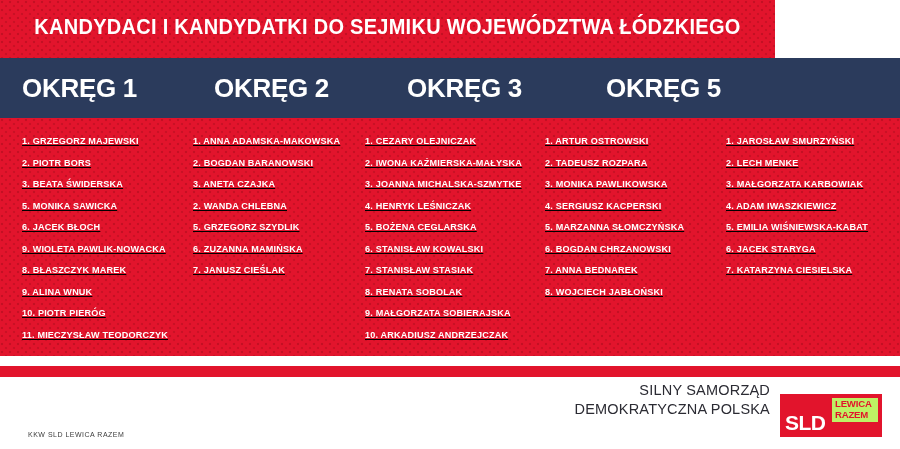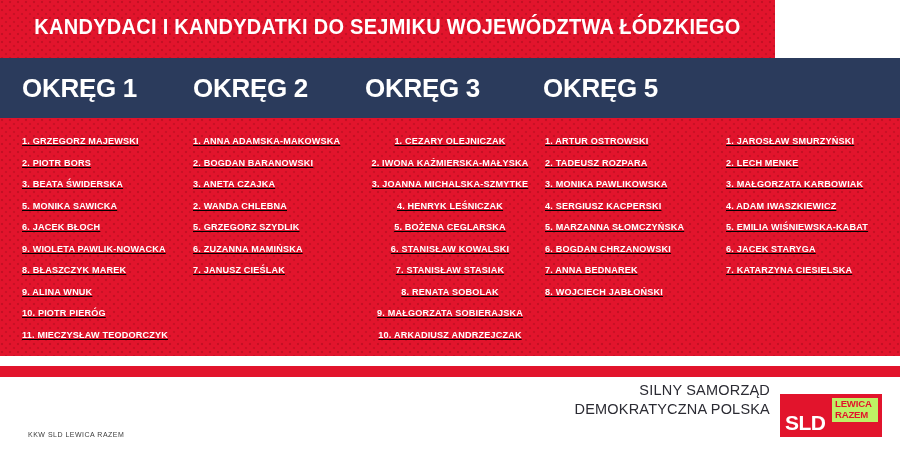--- a/index.html
+++ b/index.html
@@ -56,20 +56,21 @@
 
   
   #header-band {
     position: absolute;
     left: 0; top: 58px;
     width: 900px;
     height: 60px;
     background: #2b3b5c;
     display: flex;
     align-items: center;
+    gap: 21px;
   }
   .okreg-head {
     flex: 0 0 auto;
     color: #ffffff;
     font-size: 26px;
     font-weight: 700;
     letter-spacing: -0.3px;
     line-height: 30px;
     white-space: nowrap;
   }
@@ -89,21 +90,21 @@
     align-items: flex-start;
   }
   .col {
     flex: 0 0 auto;
     padding-top: 13px;
     box-sizing: border-box;
     text-decoration: underline;
   }
   .col.c1 { width: 180px; padding-left: 22px; }
   .col.c2 { width: 175px; padding-left: 13px; }
-  .col.c3 { width: 180px; padding-left: 10px; text-align: center; }
+  .col.c3 { width: 180px; padding-left: 10px; }
   .col.c4 { width: 183px; padding-left: 10px; }
   .col.c5 { width: 182px; padding-left: 8px; }
 
   .cand {
     color: #ffffff;
     font-size: 9.1px;
     font-weight: 700;
     letter-spacing: 0.18px;
     line-height: 21.5px;
     white-space: nowrap;

